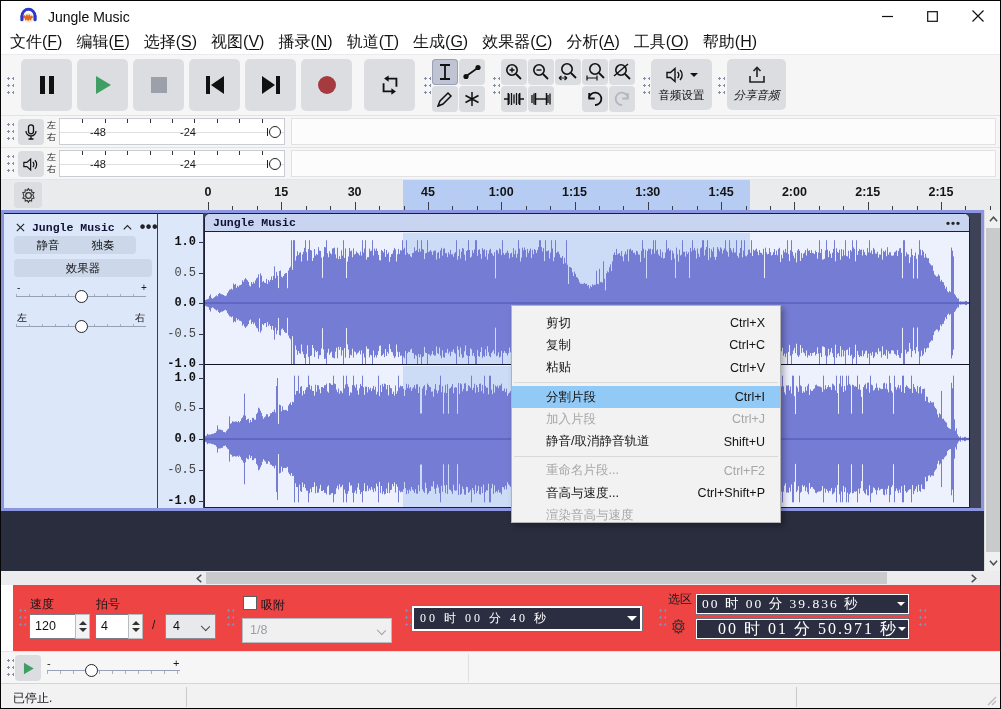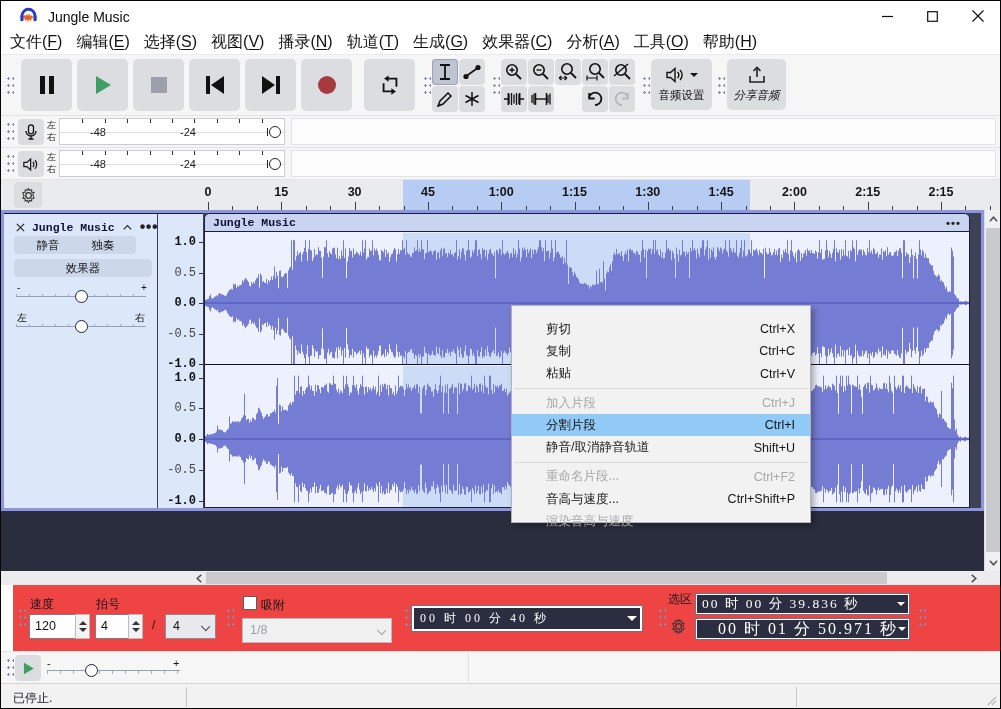--- a/index.html
+++ b/index.html
@@ -106,21 +106,21 @@
   .tb-tri { width:0; height:0; border:5px solid transparent; border-top-color:#fff; margin-left:auto; margin-right:3px; margin-top:5px; }
 
   
   #speedrow { left:0; top:650px; width:100%; height:32px; background:#f6f6f7; border-top:1px solid #e3e3e5; }
 
   
   #statusbar { left:0; top:682px; width:100%; height:26px; background:#f2f2f3; border-top:1px solid #d5d5d7; font-size:12px; color:#17171c; }
   .sb-div { position:absolute; top:3px; width:1px; height:20px; background:#c9c9cb; }
 
   
-  #ctxmenu { left:510px; top:304px; width:300px; height:218px; background:#f2f2f2; border:1px solid #b3b3b5; box-shadow:3px 3px 6px rgba(0,0,0,0.3); padding-top:12px; }
+  #ctxmenu { left:510px; top:304px; width:270px; height:218px; background:#f2f2f2; border:1px solid #b3b3b5; box-shadow:3px 3px 6px rgba(0,0,0,0.3); padding-top:6px; }
   .mi { position:relative; height:22.3px; display:flex; align-items:center; font-size:12.5px; color:#141414; }
   .mi .lab { margin-left:34px; }
   .mi .sc { margin-left:auto; margin-right:15px; }
   .mi.disabled { color:#a7a7a7; }
   .mi.hl { background:#91c9f7; }
   .msep { height:7px; position:relative; }
   .msep::after { content:""; position:absolute; left:2px; right:2px; top:3px; height:1px; background:#d9d9d9; }
   svg { display:block; }
 </style>
 </head>
@@ -628,27 +628,27 @@
       </div>
       <div class="mi">
         <span class="lab">复制</span>
         <span class="sc">Ctrl+C</span>
       </div>
       <div class="mi">
         <span class="lab">粘贴</span>
         <span class="sc">Ctrl+V</span>
       </div>
       <div class="msep"></div>
+      <div class="mi hl">
+        <span class="lab">分割片段</span>
+        <span class="sc">Ctrl+I</span>
+      </div>
       <div class="mi disabled">
         <span class="lab">加入片段</span>
         <span class="sc">Ctrl+J</span>
-      </div>
-      <div class="mi hl">
-        <span class="lab">分割片段</span>
-        <span class="sc">Ctrl+I</span>
       </div>
       <div class="mi">
         <span class="lab">静音/取消静音轨道</span>
         <span class="sc">Shift+U</span>
       </div>
       <div class="msep"></div>
       <div class="mi disabled">
         <span class="lab">重命名片段...</span>
         <span class="sc">Ctrl+F2</span>
       </div>

